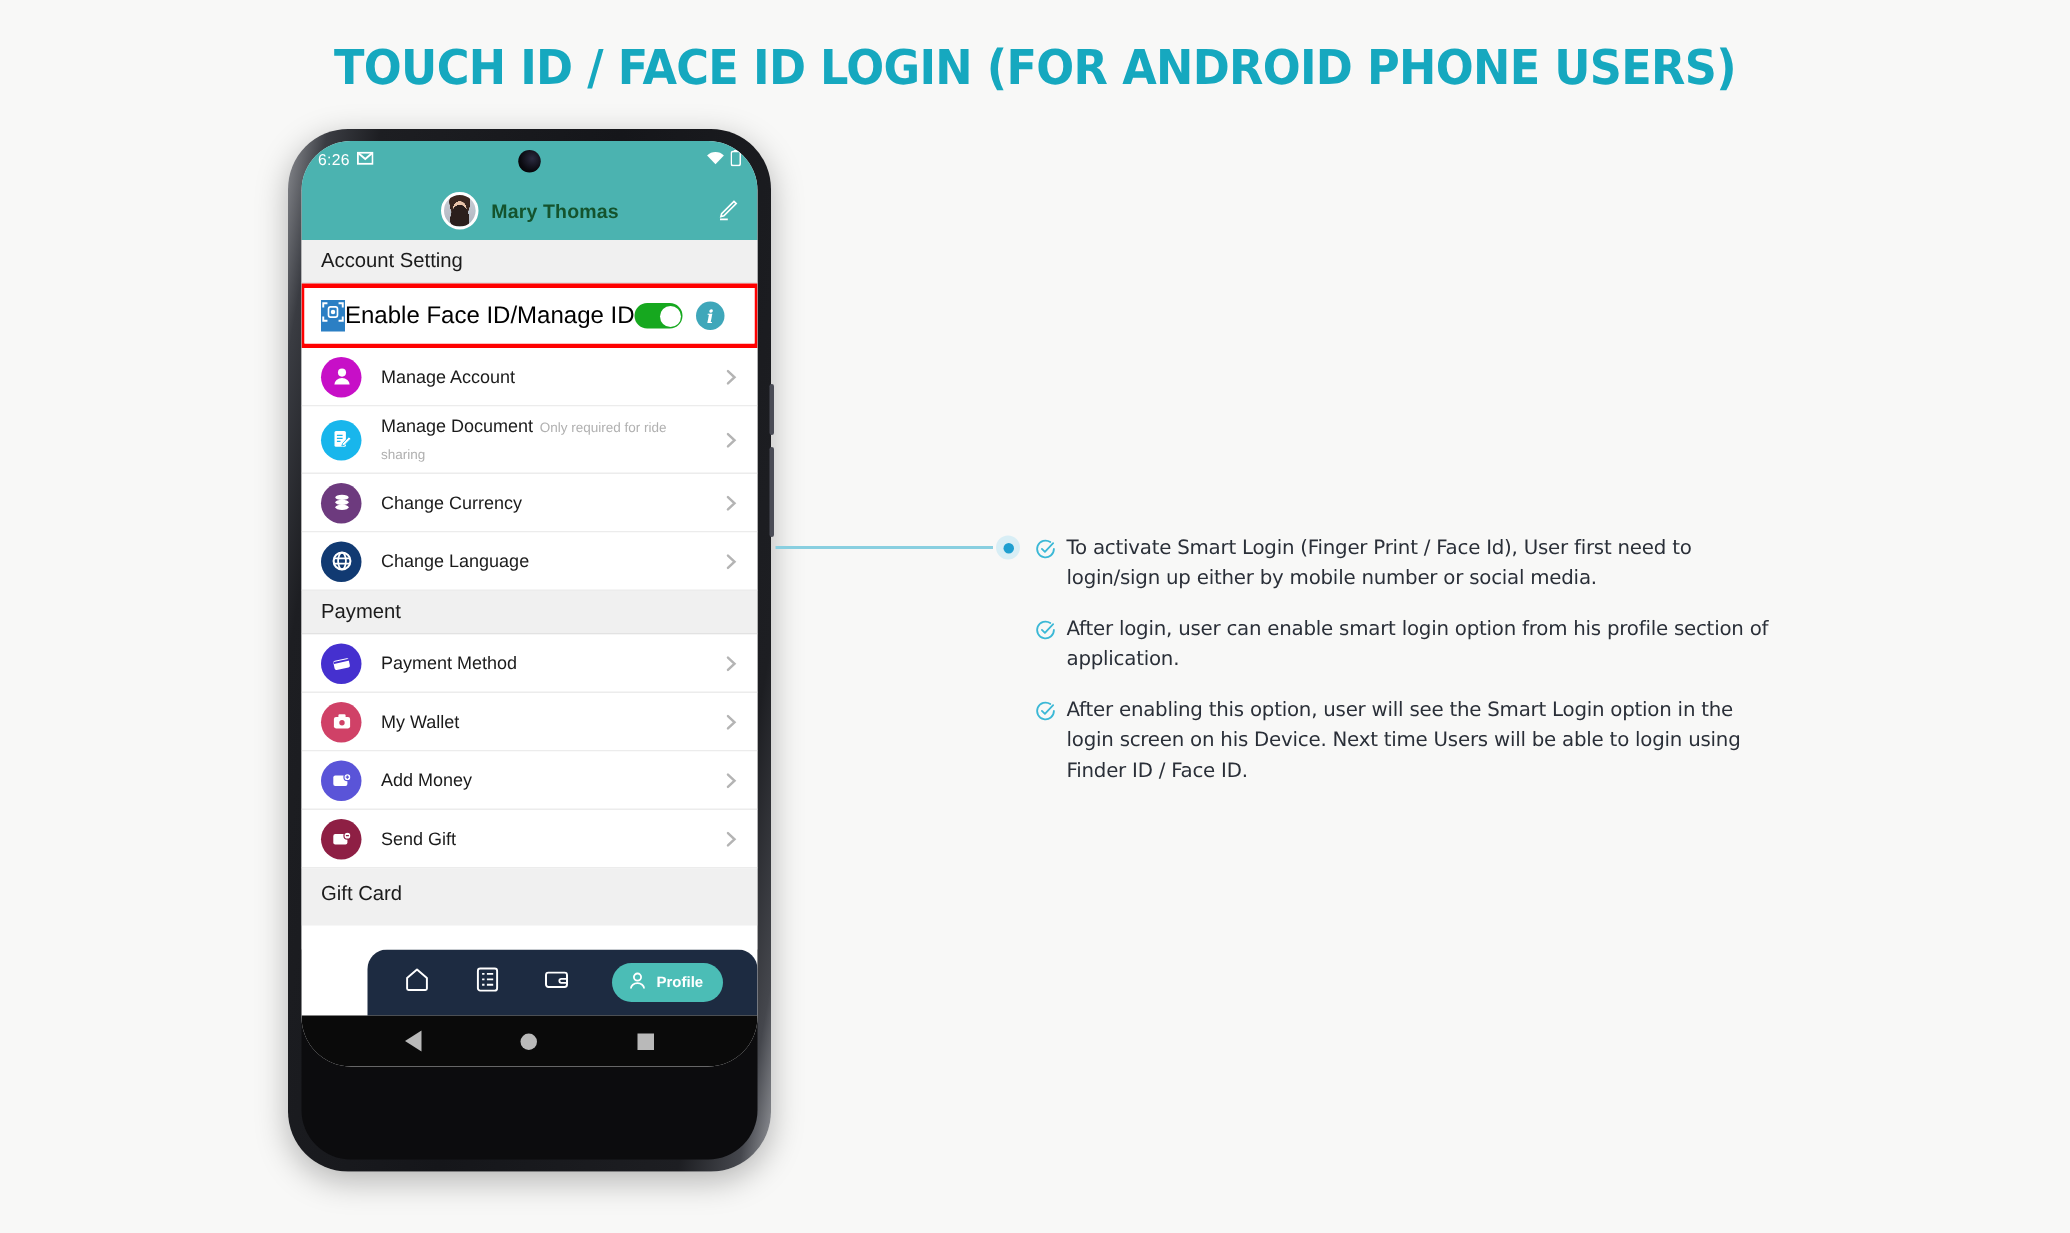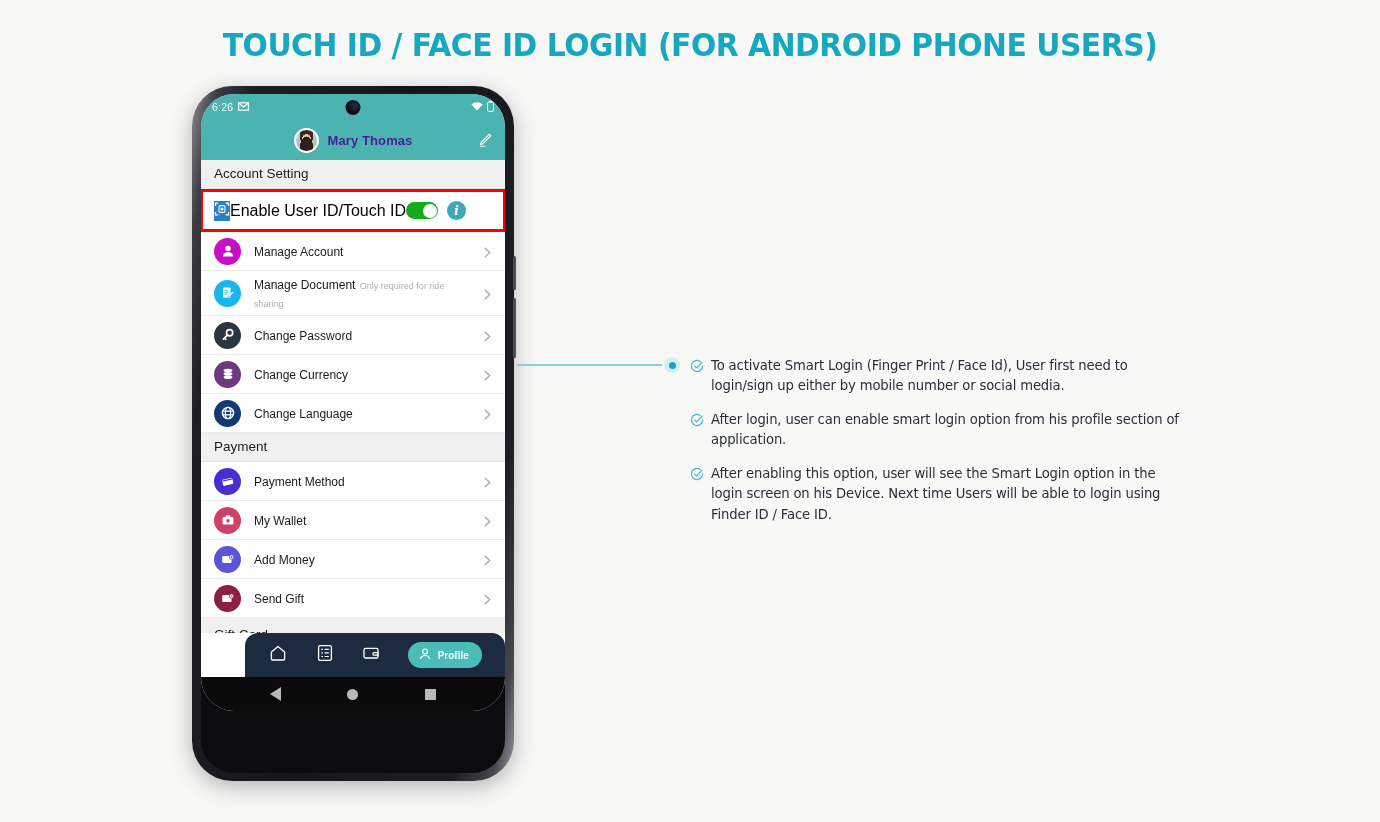--- a/index.html
+++ b/index.html
@@ -123,21 +123,21 @@
     border: 2px solid #ffffff;
     background:
       radial-gradient(ellipse at 50% 78%, #2b1f1c 0%, #2b1f1c 42%, rgba(43,31,28,0) 43%),
       radial-gradient(ellipse at 50% 44%, #e8c2a8 0%, #e8c2a8 30%, rgba(232,194,168,0) 31%),
       radial-gradient(ellipse at 50% 22%, #3a2720 0%, #3a2720 46%, rgba(58,39,32,0) 47%),
       linear-gradient(#c9ced6, #aeb5bf);
     box-sizing: border-box;
     margin-right: 9px;
   }
   .profile-name {
-    color: #4c1d95;
+    color: #14532d;
     font-size: 13px;
     font-weight: bold;
     letter-spacing: 0.1px;
   }
   .edit-icon {
     position: absolute;
     right: 12px;
     top: 50%;
     transform: translateY(-50%);
     width: 16px;
@@ -409,21 +409,21 @@
       <div class="faceid-wrap">
         <div class="faceid-row">
           <span class="ico" style="background:#2b7fc4">
             <svg width="16" height="16" viewBox="0 0 16 16">
               <path d="M1.5 5 V2.2 H4.3 M11.7 2.2 H14.5 V5 M14.5 11 V13.8 H11.7 M4.3 13.8 H1.5 V11" stroke="#ffffff" stroke-width="1.3" fill="none"></path>
               <rect x="5" y="4.6" width="6" height="6.8" rx="1.4" stroke="#ffffff" stroke-width="1.1" fill="none"></rect>
               <circle cx="8" cy="8" r="1.5" fill="#ffffff"></circle>
             </svg>
           </span>
           <span class="labels">
-            <span class="label">Enable User ID/Touch ID</span>
+            <span class="label">Enable Face ID/Manage ID</span>
           </span>
           <span class="toggle">
               <i class="knob"></i>
             </span>
           <span class="info-badge">i</span>
         </div>
       </div>
 
       <div class="row">
         <span class="ico" style="background:#c70fc7">
@@ -454,36 +454,20 @@
           <span class="label">Manage Document</span>
           <span class="sub">Only required for ride sharing</span>
         </span>
         <span class="chev">
           <svg width="13" height="13" viewBox="0 0 13 13">
               <path d="M4.3 2.4 L8.7 6.5 L4.3 10.6" stroke="#b4b4b4" stroke-width="1.6" fill="none" stroke-linecap="round"></path>
             </svg>
         </span>
       </div>
 
-      <div class="row">
-        <span class="ico" style="background:#2b3540">
-          <svg width="16" height="16" viewBox="0 0 16 16">
-              <circle cx="9.6" cy="5.8" r="3.1" stroke="#ffffff" stroke-width="1.7" fill="none"></circle>
-              <path d="M7.6 7.9 L3.4 12.1 M4.5 11 L5.8 12.3" stroke="#ffffff" stroke-width="1.7" stroke-linecap="round"></path>
-            </svg>
-        </span>
-        <span class="labels">
-          <span class="label">Change Password</span>
-        </span>
-        <span class="chev">
-          <svg width="13" height="13" viewBox="0 0 13 13">
-              <path d="M4.3 2.4 L8.7 6.5 L4.3 10.6" stroke="#b4b4b4" stroke-width="1.6" fill="none" stroke-linecap="round"></path>
-            </svg>
-        </span>
-      </div>
 
       <div class="row">
         <span class="ico" style="background:#6d3a7e">
           <svg width="16" height="16" viewBox="0 0 16 16">
               <ellipse cx="8" cy="4.6" rx="4.4" ry="1.8" fill="#ffffff"></ellipse>
               <ellipse cx="8" cy="7.9" rx="4.4" ry="1.8" fill="#ffffff"></ellipse>
               <ellipse cx="8" cy="11.2" rx="4.4" ry="1.8" fill="#ffffff"></ellipse>
             </svg>
         </span>
         <span class="labels">

